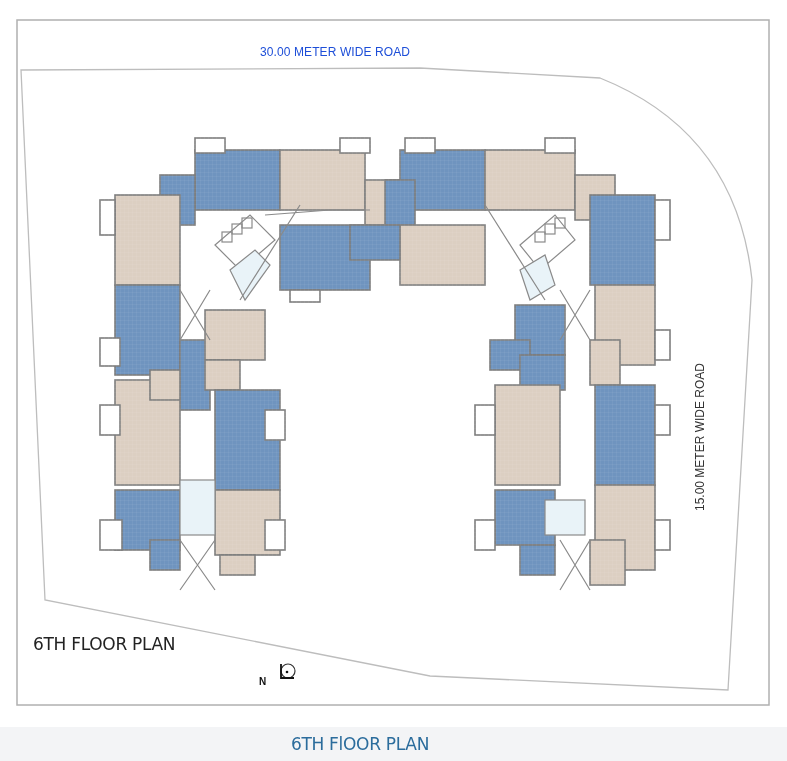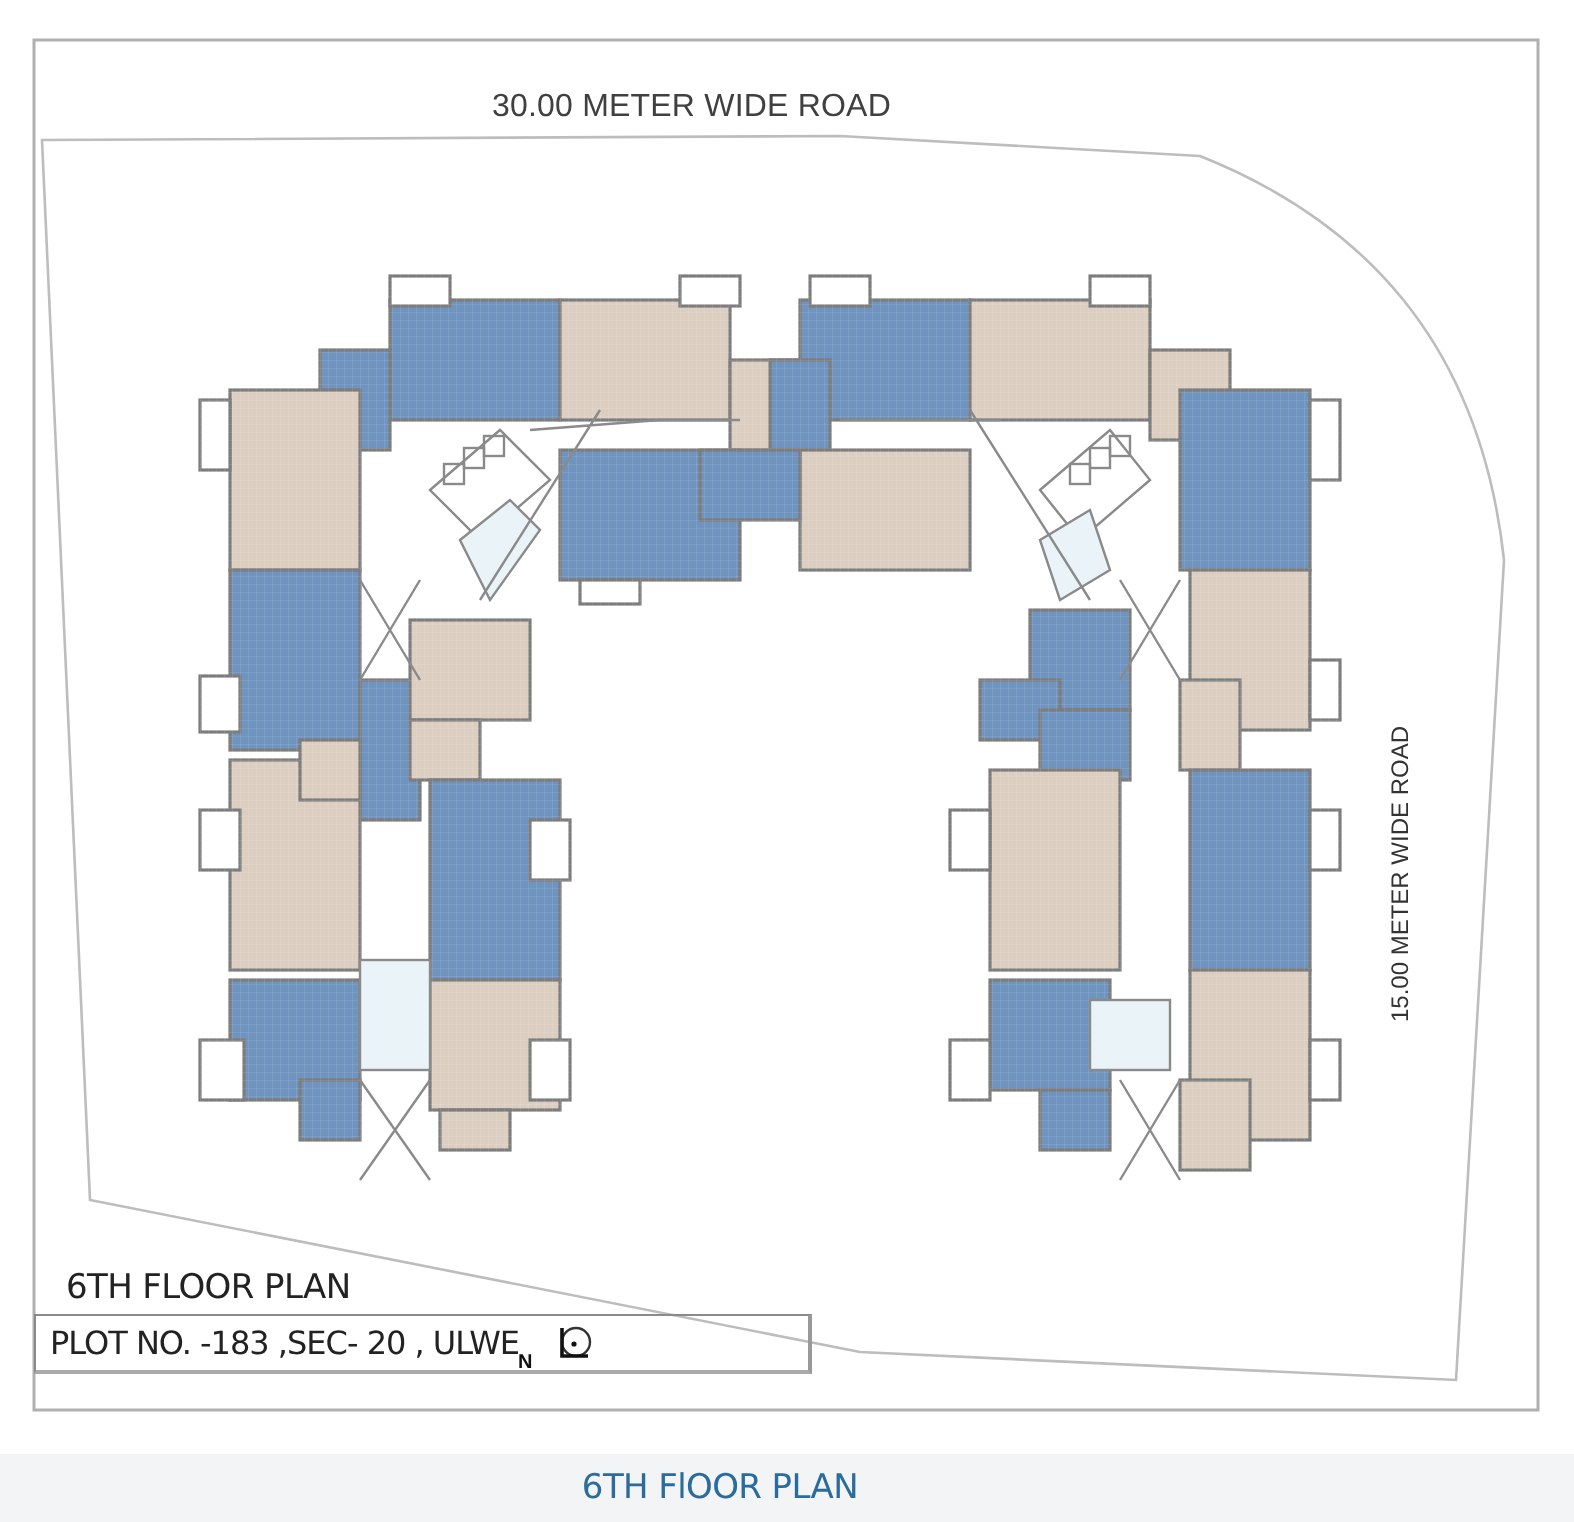--- a/index.html
+++ b/index.html
@@ -1,19 +1,19 @@
 <!DOCTYPE html>
 <html><head>
 <meta charset="utf-8">
 <style>
   html, body { margin: 0; padding: 0; background: #ffffff; }
   body { width: 787px; height: 761px; position: relative; overflow: hidden; font-family: "Liberation Sans", sans-serif; }
   .sheet { position: absolute; left: 0; top: 0; width: 787px; height: 720px; background: #fff; }
   .plan-svg { position: absolute; left: 0; top: 0; }
-  .road-top { position: absolute; left: 246px; top: 45px; font-size: 16px; color: #404040; letter-spacing: 0.1px; }
+  .road-top { position: absolute; left: 260px; top: 45px; font-size: 12px; color: #1d4ed8; letter-spacing: 0.1px; }
   .road-right { position: absolute; left: 700px; top: 430px; font-size: 12px; color: #333; transform: rotate(-90deg); transform-origin: center; white-space: nowrap; width: 180px; text-align: center; margin-left: -90px; }
   .plan-title { position: absolute; left: 33px; top: 634px; font-size: 17px; color: #222; font-family: "DejaVu Sans", sans-serif; letter-spacing: -0.3px; }
   .plot-box { position: absolute; left: 17px; top: 657px; width: 389px; height: 30px; border: 1px solid #8a8a8a; border-right: 2px solid #999; border-bottom: 2px solid #aaa; box-sizing: border-box; }
   .plot-label { position: absolute; left: 7px; top: 4px; font-size: 16px; color: #222; font-family: "DejaVu Sans", sans-serif; letter-spacing: -0.5px; }
   .north-n { position: absolute; left: 259px; top: 676px; font-size: 10px; font-weight: bold; color: #111; }
   .compass { position: absolute; left: 278px; top: 662px; width: 18px; height: 18px; }
   .caption-bar { position: absolute; left: 0; top: 727px; width: 787px; height: 34px; background: #f3f4f6; }
   .caption { position: absolute; left: 0; top: 0; width: 720px; text-align: center; line-height: 34px; font-size: 17px; color: #2b6c9c; font-family: "DejaVu Sans", sans-serif; letter-spacing: -0.3px; }
 </style>
 </head>
@@ -120,23 +120,20 @@
       <path d="M265,215 L330,210 L370,210 M300,205 L240,300"></path>
       <path d="M420,210 L500,210 M485,205 L545,300"></path>
     </g>
   </svg>
 
   <div class="road-top">30.00 METER WIDE ROAD</div>
   <div class="road-right">15.00 METER WIDE ROAD</div>
 
   <div class="plan-title">6TH  FLOOR PLAN</div>
 
-  <div class="plot-box">
-    <span class="plot-label">PLOT  NO. -183 ,SEC- 20  , ULWE</span>
-  </div>
   <span class="north-n">N</span>
   <svg class="compass" viewBox="0 0 18 18">
     <circle cx="10" cy="9" r="7" fill="none" stroke="#333" stroke-width="1.2"></circle>
     <path d="M3,2 L3,16 L16,16" fill="none" stroke="#111" stroke-width="1.8"></path>
     <circle cx="9" cy="10" r="1.3" fill="#111"></circle>
   </svg>
 </div>
 
 <div class="caption-bar">
   <div class="caption">6TH FlOOR PLAN</div>

